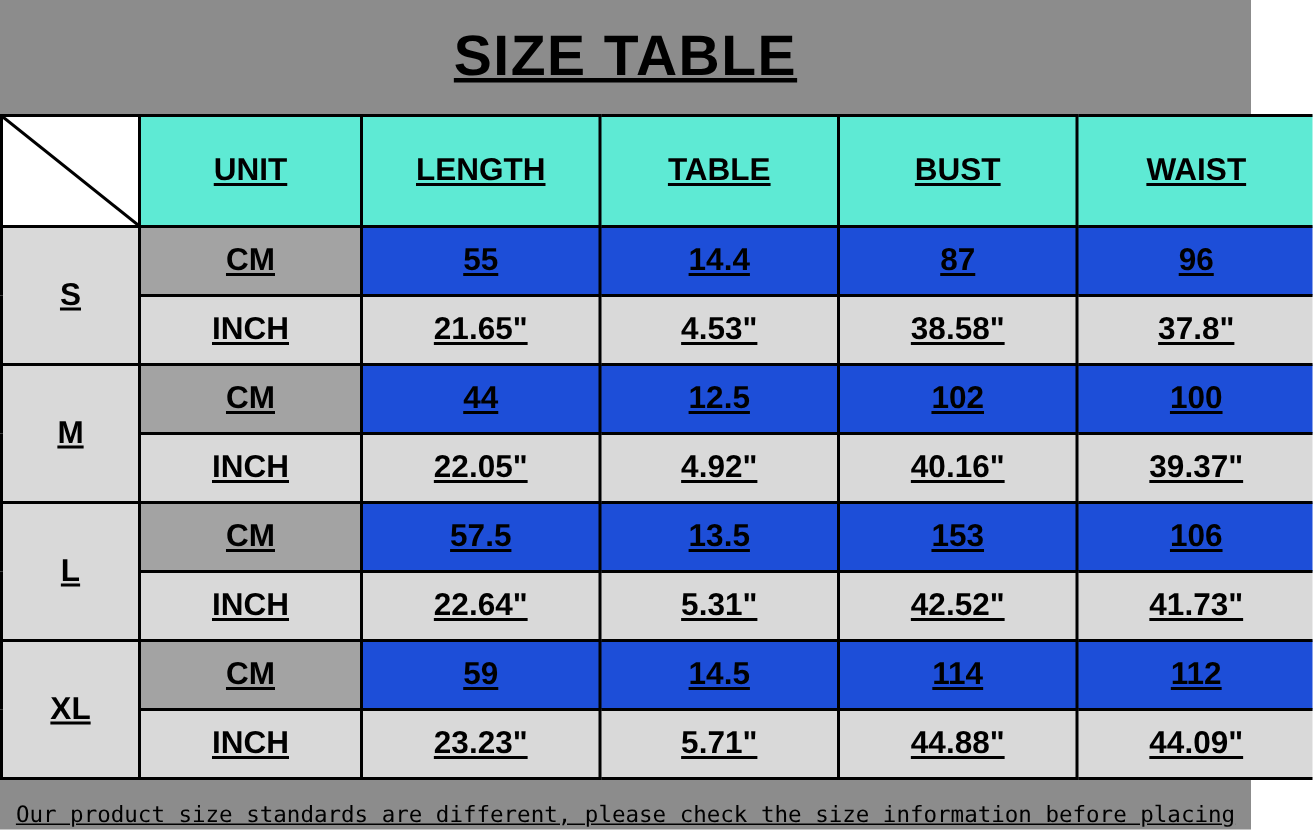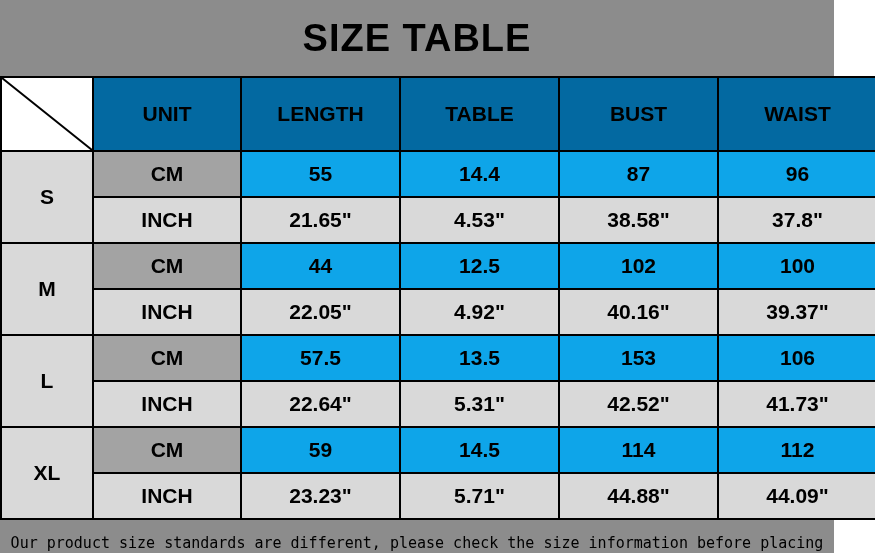--- a/index.html
+++ b/index.html
@@ -11,20 +11,21 @@
     height: 553px;
     background: #ffffff;
     font-family: "Liberation Sans", sans-serif;
     overflow: hidden;
   }
   .sheet {
     position: relative;
     width: 834px;
     height: 553px;
     box-sizing: border-box;
+    text-decoration: underline;
   }
   .title-bar {
     height: 76px;
     background: #8c8c8c;
     display: flex;
     align-items: center;
     justify-content: center;
   }
   .title-bar .title {
     font-size: 38px;
@@ -57,33 +58,33 @@
     position: relative;
     padding: 0 !important;
     height: 72px !important;
   }
   .corner-cell svg {
     display: block;
     width: 100%;
     height: 100%;
   }
   .head-cell {
-    background: #0369a1;
+    background: #5eead4;
     height: 72px !important;
     font-size: 23px;
   }
   .size-cell {
     background: #d9d9d9;
     font-size: 23px;
   }
   .unit-cell {
     background: #a3a3a3;
   }
   .cm-row td.val {
-    background: #0ea5e9;
+    background: #1d4ed8;
   }
   .inch-row td.val, .inch-row td.unit-cell {
     background: #d9d9d9;
     margin-left: 20px;
   }
   .footer {
     background: #8c8c8c;
     height: 72px;
     display: flex;
     align-items: center;

